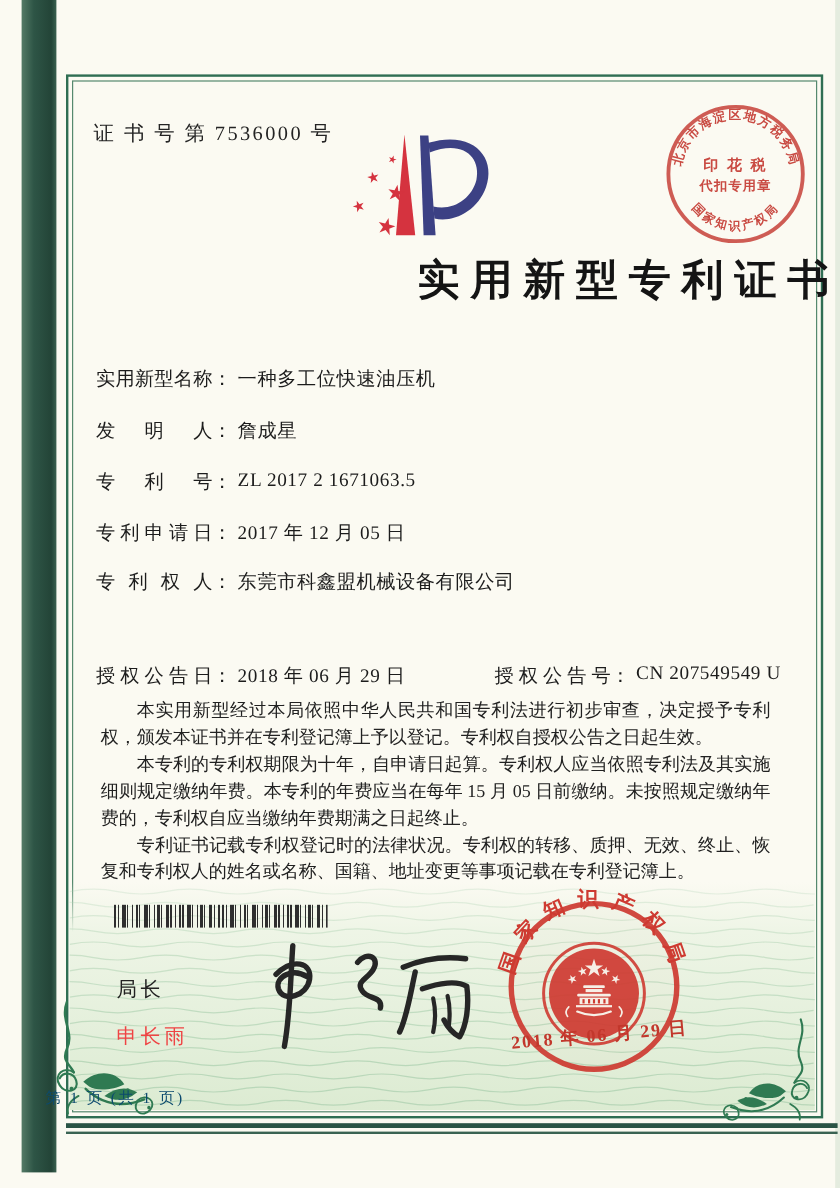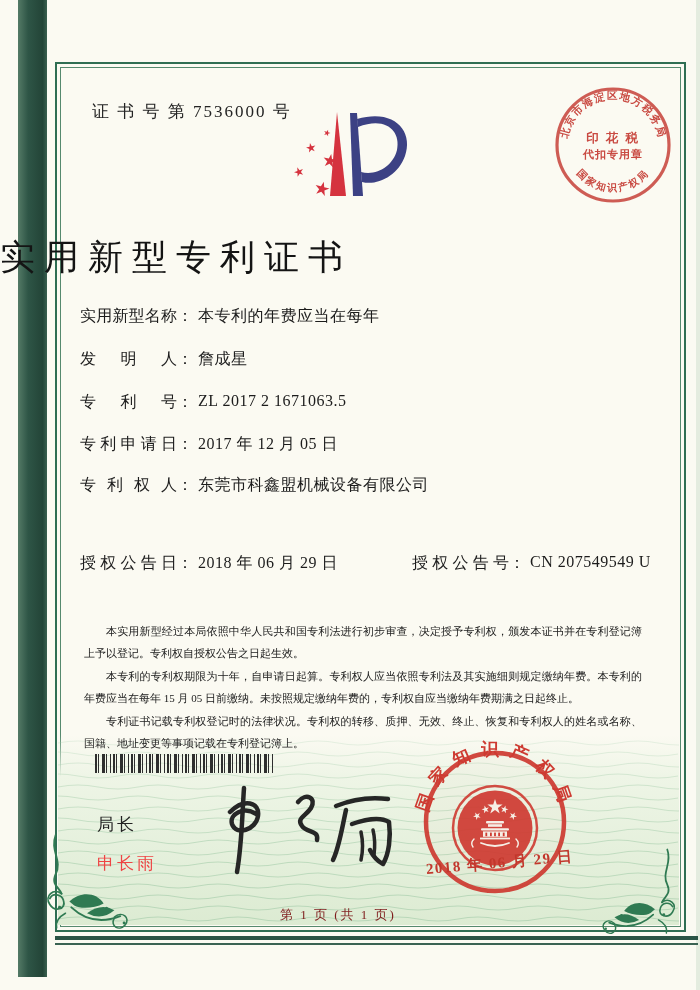--- a/index.html
+++ b/index.html
@@ -11,43 +11,43 @@
          background:linear-gradient(90deg,#547a66,#2e5546 35%,#234437 85%,#3a6150);}
   .right-edge{right:0;top:0;width:4px;height:990px;background:#dfe8da;opacity:.8;}
   
   .frame-outer{left:55px;top:62px;width:627px;height:866px;border:2.5px solid #2f6e53;}
   .frame-inner{position:absolute;inset:3px;border:1px solid #55896e;}
   
   .band{left:58px;top:735px;width:621px;height:190px;overflow:hidden;
         background:linear-gradient(180deg,rgba(240,246,233,0) 0%, #eef5e6 22%, #e3efda 70%, #dcebd2 100%);}
   .band svg{display:block;}
   
-  .cert-no{left:92px;top:100px;font-size:17px;letter-spacing:2px;color:#232323;text-align:right;}
-  .title{left:0;top:210px;width:700px;text-align:left;font-size:35px;font-weight:400;
-         letter-spacing:9px;color:#141414;margin-top:24px;}
+  .cert-no{left:78px;top:100px;font-size:17px;letter-spacing:2px;color:#232323;text-align:right;}
+  .title{left:0;top:210px;width:700px;text-align:right;font-size:35px;font-weight:700;
+         letter-spacing:9px;color:#141414;}
   
   .row{position:absolute;left:80px;font-size:16px;display:flex;align-items:flex-start;color:#1c1c1c;}
   .lbl{display:inline-block;width:97px;text-align:justify;text-align-last:justify;flex:0 0 97px;}
   .val{margin-left:5px;letter-spacing:.5px;}
   .val2{margin-left:102px;letter-spacing:.5px;margin-top:5px;}
   
-  .body-text{left:84px;top:582px;width:558px;font-size:11px;line-height:22.4px;
-             text-align:justify;color:#212121;margin-top:38px;}
+  .body-text{left:84px;top:582px;width:558px;font-size:15px;line-height:22.4px;
+             text-align:justify;color:#212121;}
   .body-text p{margin:0;text-indent:2em;}
   
   .barcode{left:95px;top:754px;width:178px;height:19px;
      background:repeating-linear-gradient(90deg,#2e2e2e 0 2px,rgba(0,0,0,0) 2px 3px,#2e2e2e 3px 4px,rgba(0,0,0,0) 4px 7px,#2e2e2e 7px 10px,rgba(0,0,0,0) 10px 11px,#2e2e2e 11px 12px,rgba(0,0,0,0) 12px 15px,#2e2e2e 15px 16px,rgba(0,0,0,0) 16px 18px);}
   
   .signoff-title{left:97px;top:813px;font-size:17px;letter-spacing:3px;color:#222;}
   .signoff-name{left:97px;top:852px;font-size:17px;letter-spacing:3px;color:#ef4444;}
   
   .seal-date{left:426px;top:860px;width:220px;font-size:15px;letter-spacing:1.5px;
              color:#c2372c;transform:rotate(-5deg);transform-origin:left center;font-weight:600;}
   
-  .footer{left:38px;top:906px;width:600px;text-align:center;font-size:13px;letter-spacing:2px;color:#7f1d1d;}
+  .footer{left:38px;top:906px;width:600px;text-align:left;font-size:13px;letter-spacing:2px;color:#0c4a6e;}
   
   .cover-line-1{left:55px;top:936px;width:643px;height:4px;background:#29534400;background:#2a5445;}
   .cover-line-2{left:55px;top:943px;width:643px;height:2px;background:#3a6353;}
   svg{overflow:visible;}
 </style>
 </head>
 <body>
 
 <div id="page">
 
@@ -151,21 +151,21 @@
     </text>
     <text y="-3" text-anchor="middle" font-size="12.5" fill="#c94a42" font-weight="700" letter-spacing="2">印 花 税</text>
     <text y="13" text-anchor="middle" font-size="11" fill="#c94a42" font-weight="700" letter-spacing="1">代扣专用章</text>
   </svg>
 
   <div class="abs title">实用新型专利证书</div>
 
   <div class="row" style="top:306px">
     <span class="lbl">实用新型名称</span>
       <span>：</span>
-    <span class="val">本专利的年费应当在每年</span>
+    <span class="val">一种多工位快速油压机</span>
   </div>
   <div class="row" style="top:349px">
     <span class="lbl">发明人</span>
       <span>：</span>
     <span class="val">詹成星</span>
   </div>
   <div class="row" style="top:392px">
     <span class="lbl">专利号</span>
       <span>：</span>
     <span class="val">ZL 2017 2 1671063.5</span>

